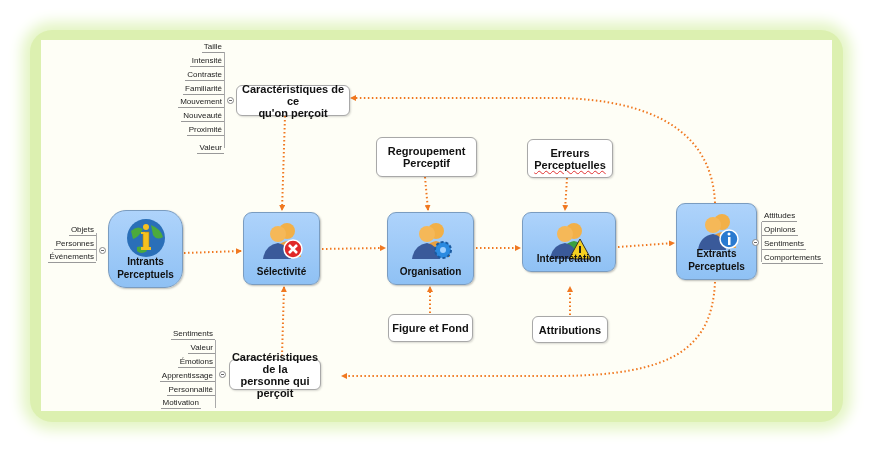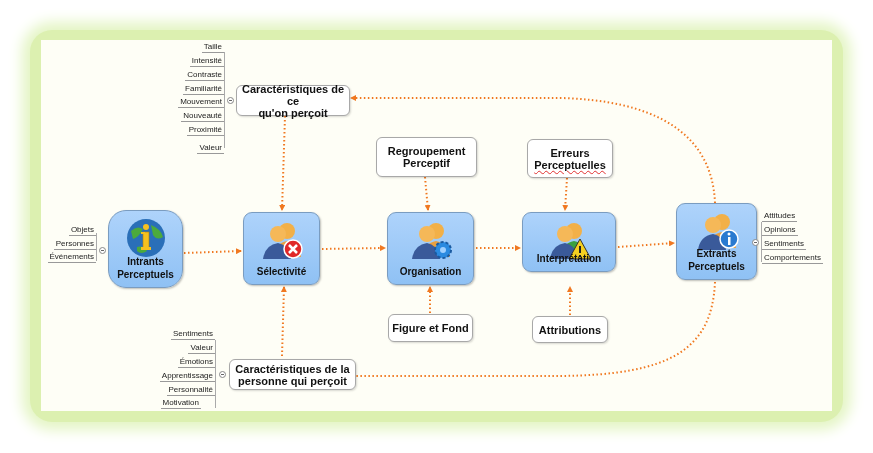--- a/index.html
+++ b/index.html
@@ -104,21 +104,21 @@
     <circle cx="35" cy="29" r="9" fill="#2a7ad0" stroke="#fff" stroke-width="1.5"></circle>
     <circle cx="35" cy="24" r="1.5" fill="#fff"></circle>
       <rect x="34" y="27" width="2.5" height="8" fill="#fff"></rect>
   </svg>
   <div class="lbl"><span>Extrants</span><br><span>Perceptuels</span></div>
 </div>
 
 <div class="box" style="left:236px;top:85px;width:114px;height:31px;">
   <div><span>Caractéristiques de ce</span><br><span>qu'on perçoit</span></div>
 </div>
-<div class="box" style="left:229px;top:359px;width:127px;height:31px;">
+<div class="box" style="left:229px;top:359px;width:92px;height:31px;">
   <div><span>Caractéristiques de la</span><br><span>personne qui perçoit</span></div>
 </div>
 <div class="box" style="left:376px;top:137px;width:101px;height:40px;">
   <div><span>Regroupement</span><br><span>Perceptif</span></div>
 </div>
 <div class="box" style="left:527px;top:139px;width:86px;height:39px;">
   <div><span>Erreurs</span><br><span class="spell">Perceptuelles</span></div>
 </div>
 <div class="box" style="left:388px;top:314px;width:85px;height:28px;">
   <span>Figure et Fond</span>

